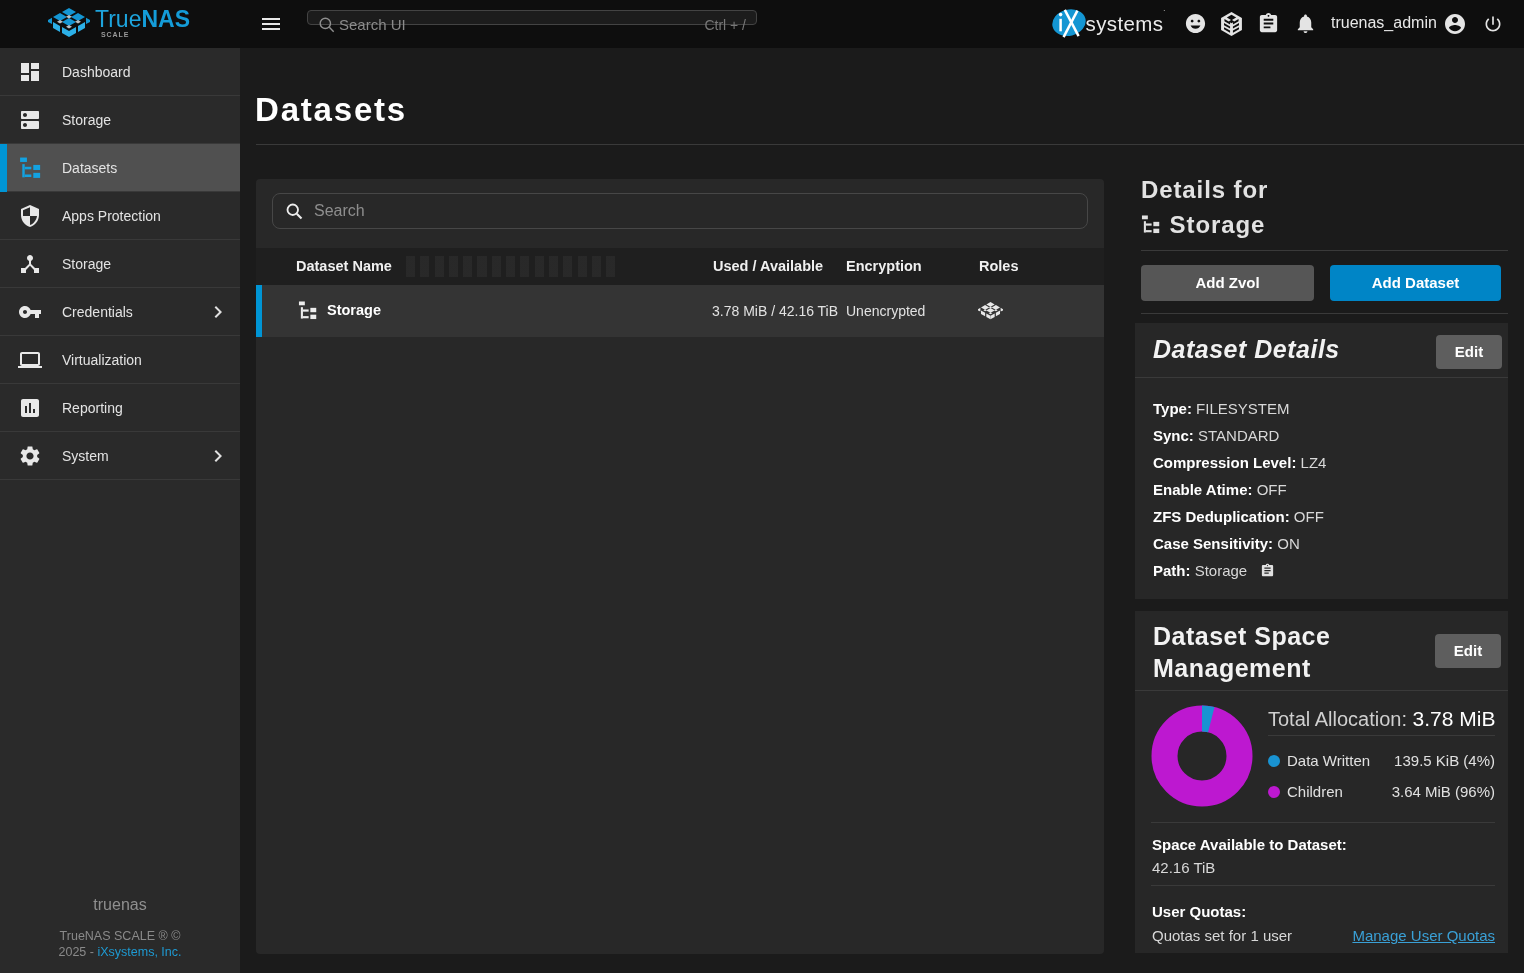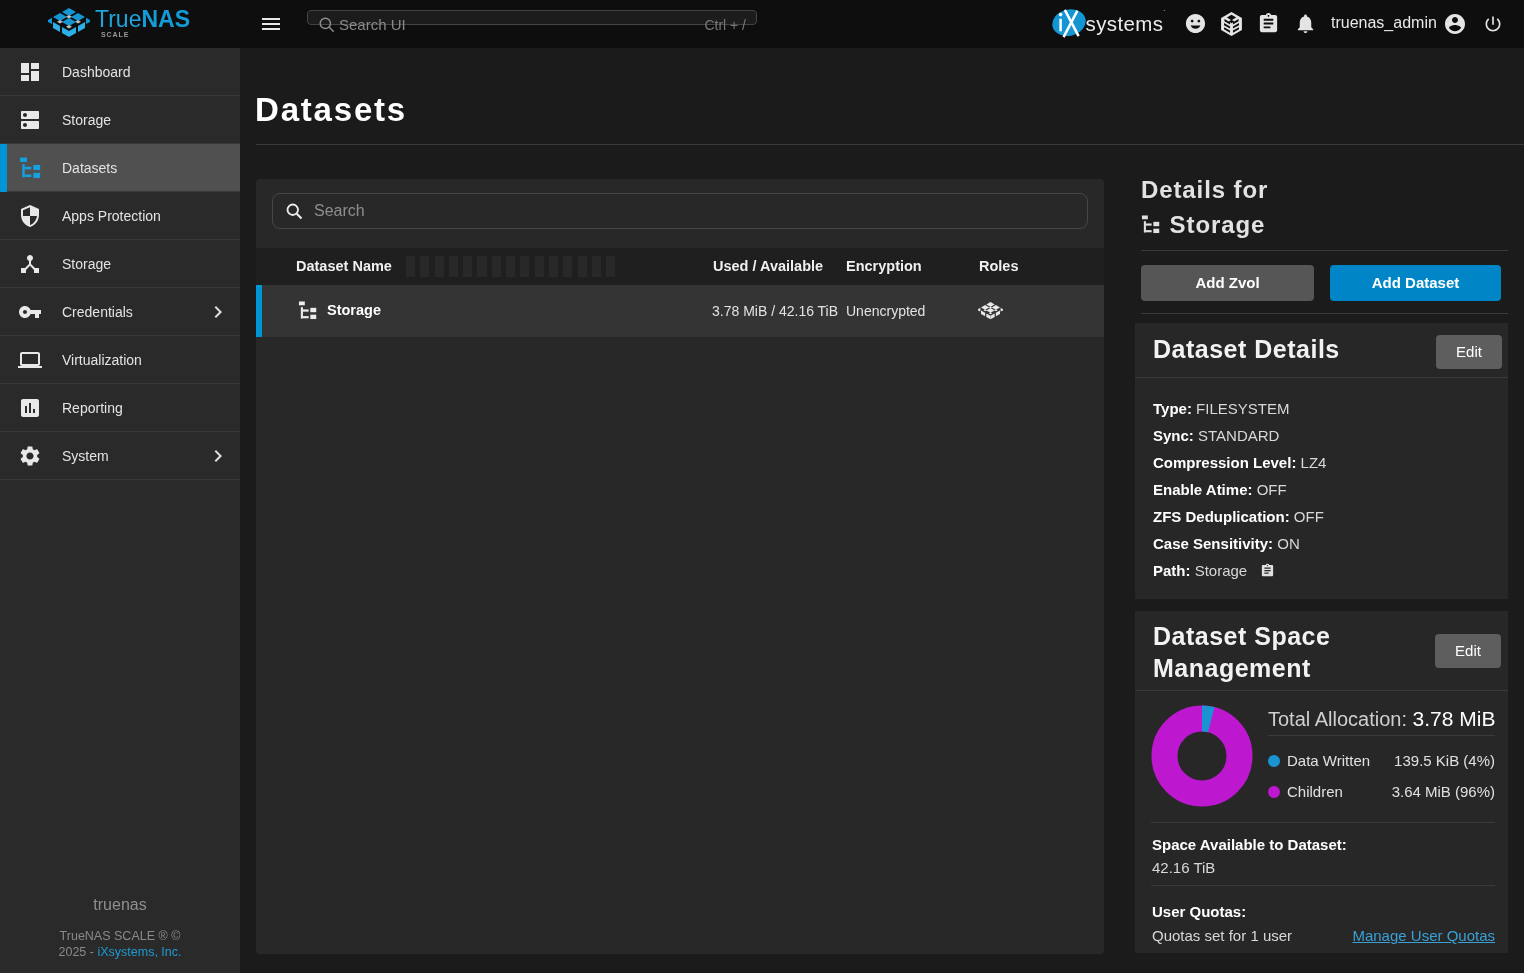--- a/index.html
+++ b/index.html
@@ -61,25 +61,25 @@
 .btn { position:absolute; top:217px; height:36px; border-radius:4px; font-size:15px; font-weight:bold;
   color:#fff; text-align:center; line-height:36px; }
 #btnzvol { left:6px; width:173px; background:#565656; }
 #btnds { left:195px; width:171px; background:#0085c6; }
 #rdiv2 { position:absolute; left:6px; top:265px; width:367px; height:1px; background:#3a3a3a; }
 
 .card { position:absolute; left:0; width:373px; background:#272727; }
 .cardhead { position:relative; border-bottom:1px solid #3a3a3a; }
 .cardtitle { position:absolute; left:18px; font-size:25px; font-weight:bold; color:#f2f2f2; line-height:32px; letter-spacing:0.5px; }
 .editbtn { position:absolute; width:66px; height:34px; background:#5e5e5e; border-radius:4px;
-  color:#fff; font-size:15px; font-weight:normal; text-align:center; line-height:34px; }
+  color:#fff; font-size:15px; font-weight:bold; text-align:center; line-height:34px; }
 
 #card1 { top:275px; height:276px; }
 #card1 .cardhead { height:55px; }
-#card1 .cardtitle { top:10px; }
+#card1 .cardtitle { top:10px;font-style:italic; }
 #card1 .editbtn { left:301px; top:12px; }
 .drow { position:absolute; left:18px; font-size:15px; color:#d8d8d8; }
 .drow b { color:#fff; }
 
 #card2 { top:563px; height:342px; }
 #card2 .cardhead { height:80px; }
 #card2 .cardtitle { top:9px; }
 #card2 .editbtn { left:300px; top:23px; }
 #donut { position:absolute; left:16px; top:94px; }
 #alloc { position:absolute; left:133px; top:96px; font-size:20px; color:#cfcfcf; }

